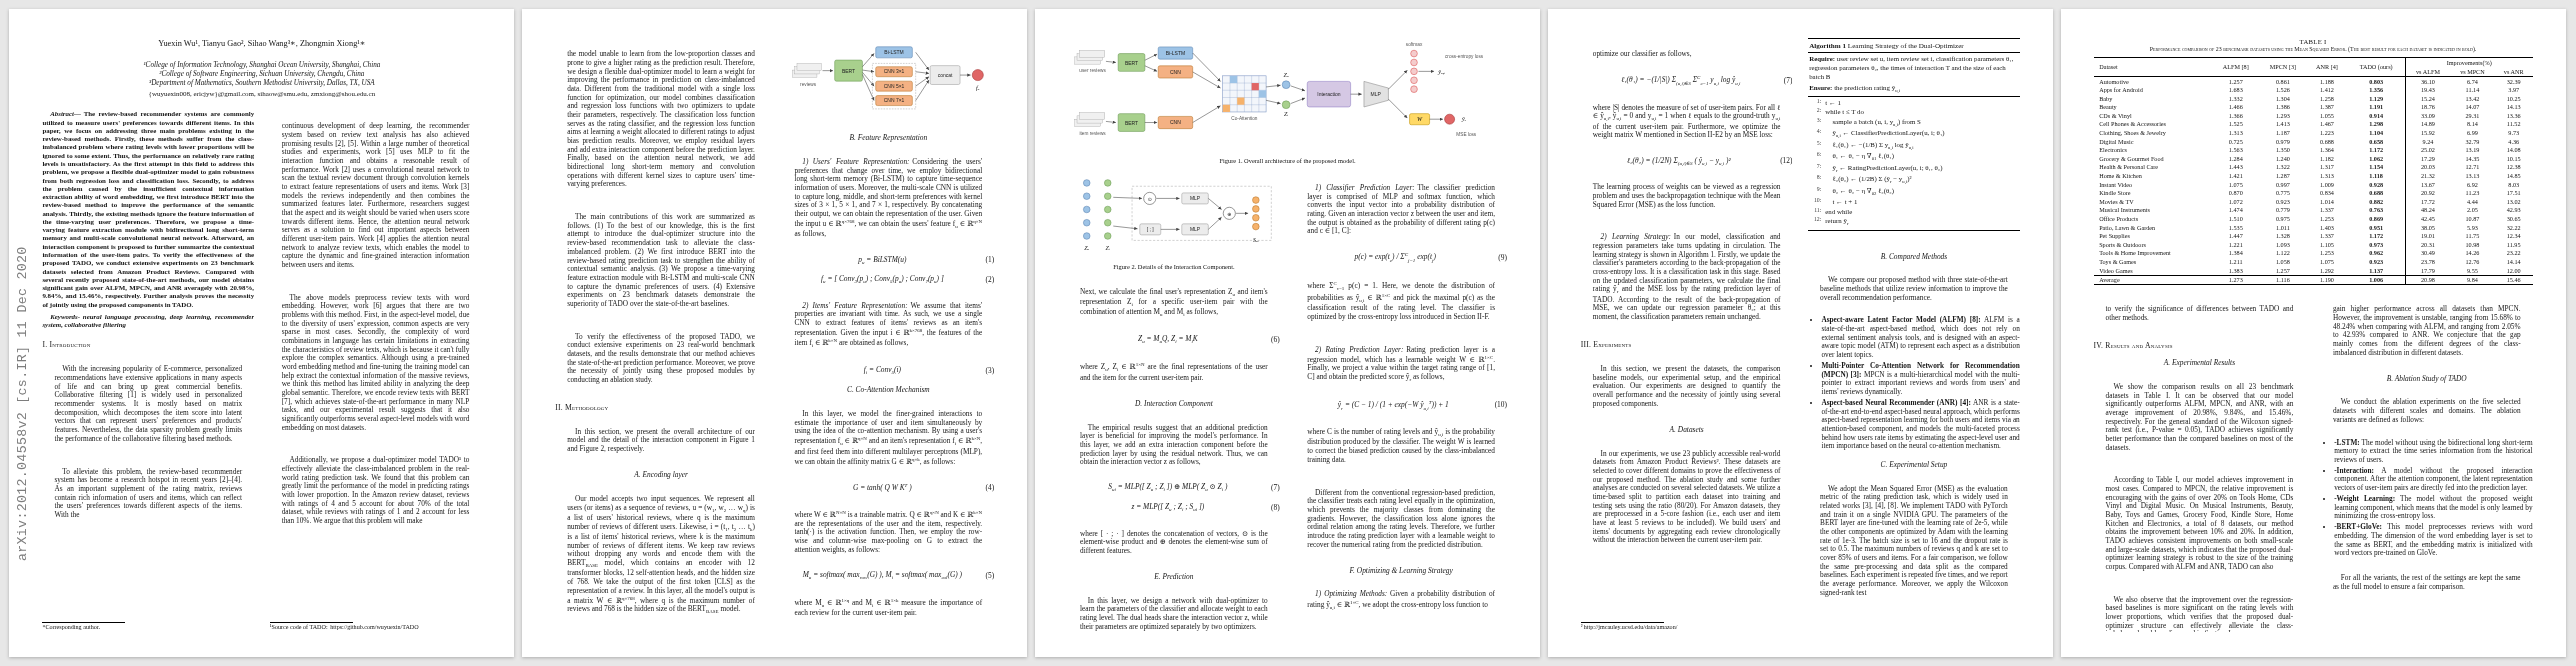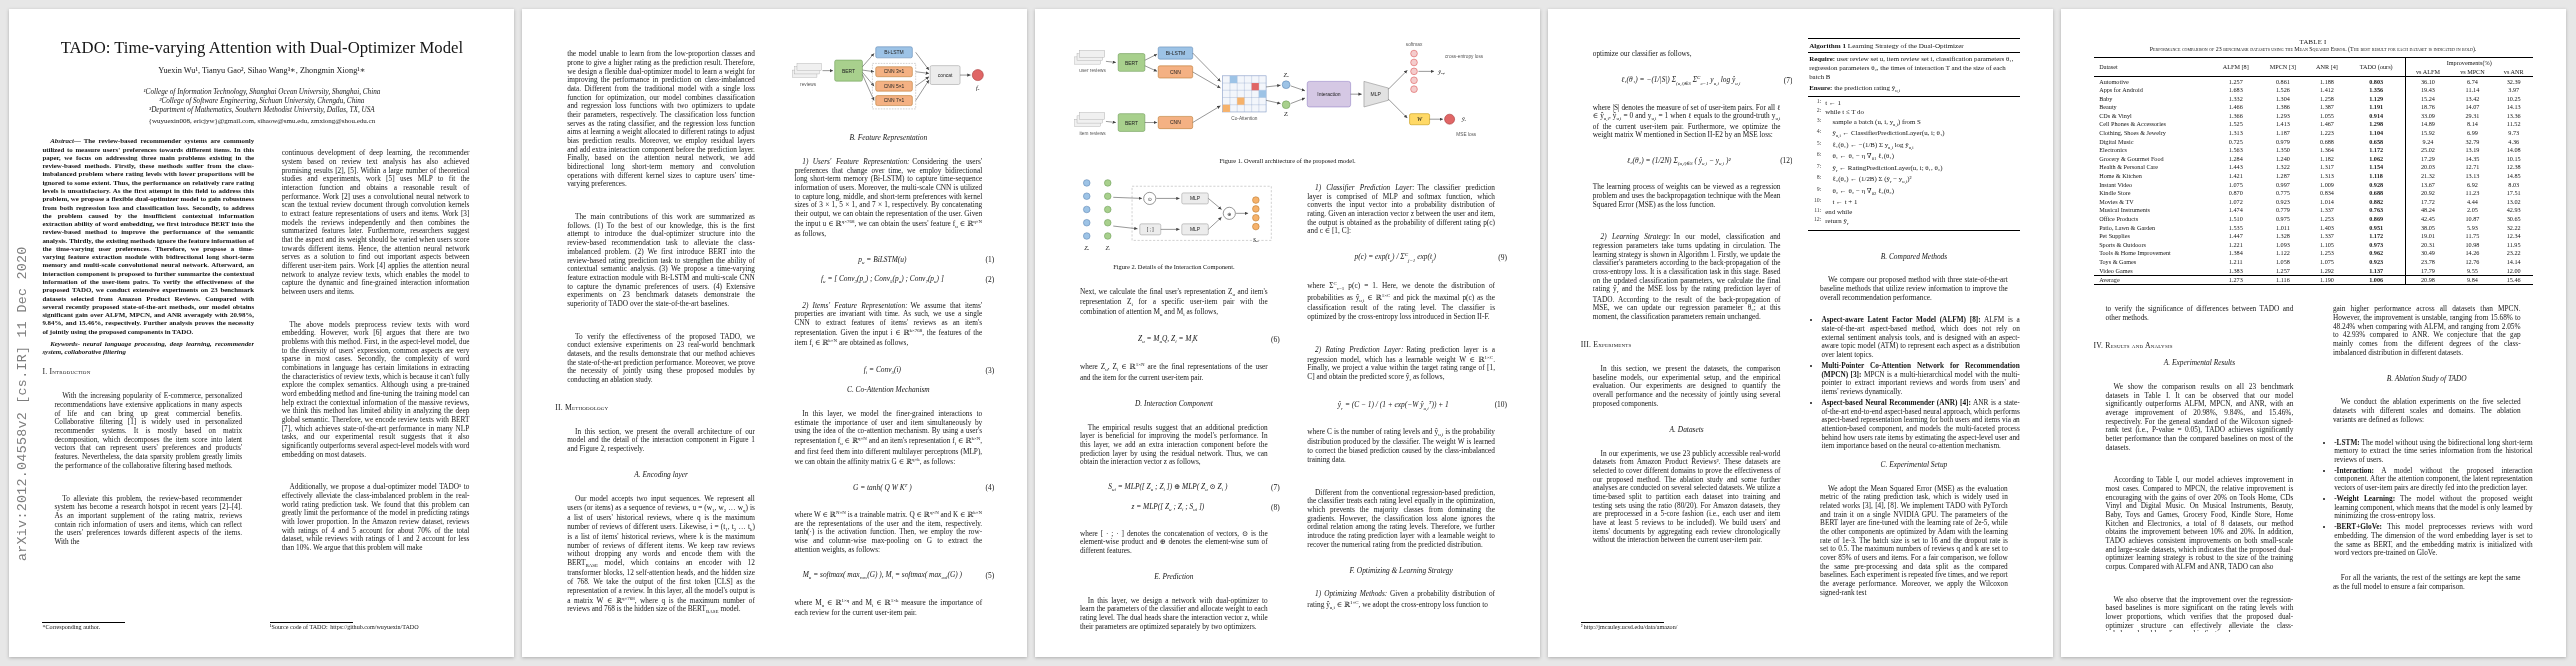--- a/index.html
+++ b/index.html
@@ -80,21 +80,20 @@
 </style>
 </head>
 <body>
 
 <div class="canvas">
 
   <div class="stamp">arXiv:2012.04558v2  [cs.IR]  11 Dec 2020</div>
 
   <div class="page">
     <div class="phead">
-      <div class="title">TADO: Time-varying Attention with Dual-Optimizer Model</div>
       <div class="authors">Yuexin Wu¹, Tianyu Gao², Sihao Wang³∗, Zhongmin Xiong¹∗</div>
       <div class="affil">¹College of Information Technology, Shanghai Ocean University, Shanghai, China</div>
       <div class="affil">²College of Software Engineering, Sichuan University, Chengdu, China</div>
       <div class="affil">³Department of Mathematics, Southern Methodist University, Dallas, TX, USA</div>
       <div class="emails">{wuyuexin008, ericjyw}@gmail.com, sihaow@smu.edu, zmxiong@shou.edu.cn</div>
     </div>
     <div class="cols">
       <div class="col">
           <p class="abstract"><span class="plead">Abstract—</span><span>The review-based recommender systems are commonly utilized to measure users' preferences towards different items. In this paper, we focus on addressing three main problems existing in the review-based methods. Firstly, these methods suffer from the class-imbalanced problem where rating levels with lower proportions will be ignored to some extent. Thus, the performance on relatively rare rating levels is unsatisfactory. As the first attempt in this field to address this problem, we propose a flexible dual-optimizer model to gain robustness from both regression loss and classification loss. Secondly, to address the problem caused by the insufficient contextual information extraction ability of word embedding, we first introduce BERT into the review-based method to improve the performance of the semantic analysis. Thirdly, the existing methods ignore the feature information of the time-varying user preferences. Therefore, we propose a time-varying feature extraction module with bidirectional long short-term memory and multi-scale convolutional neural network. Afterward, an interaction component is proposed to further summarize the contextual information of the user-item pairs. To verify the effectiveness of the proposed TADO, we conduct extensive experiments on 23 benchmark datasets selected from Amazon Product Reviews. Compared with several recently proposed state-of-the-art methods, our model obtains significant gain over ALFM, MPCN, and ANR averagely with 20.98%, 9.84%, and 15.46%, respectively. Further analysis proves the necessity of jointly using the proposed components in TADO.</span></p>
           <p class="kw"><span class="plead">Keywords-</span><span>neural language processing, deep learning, recommender system, collaborative filtering</span></p>

